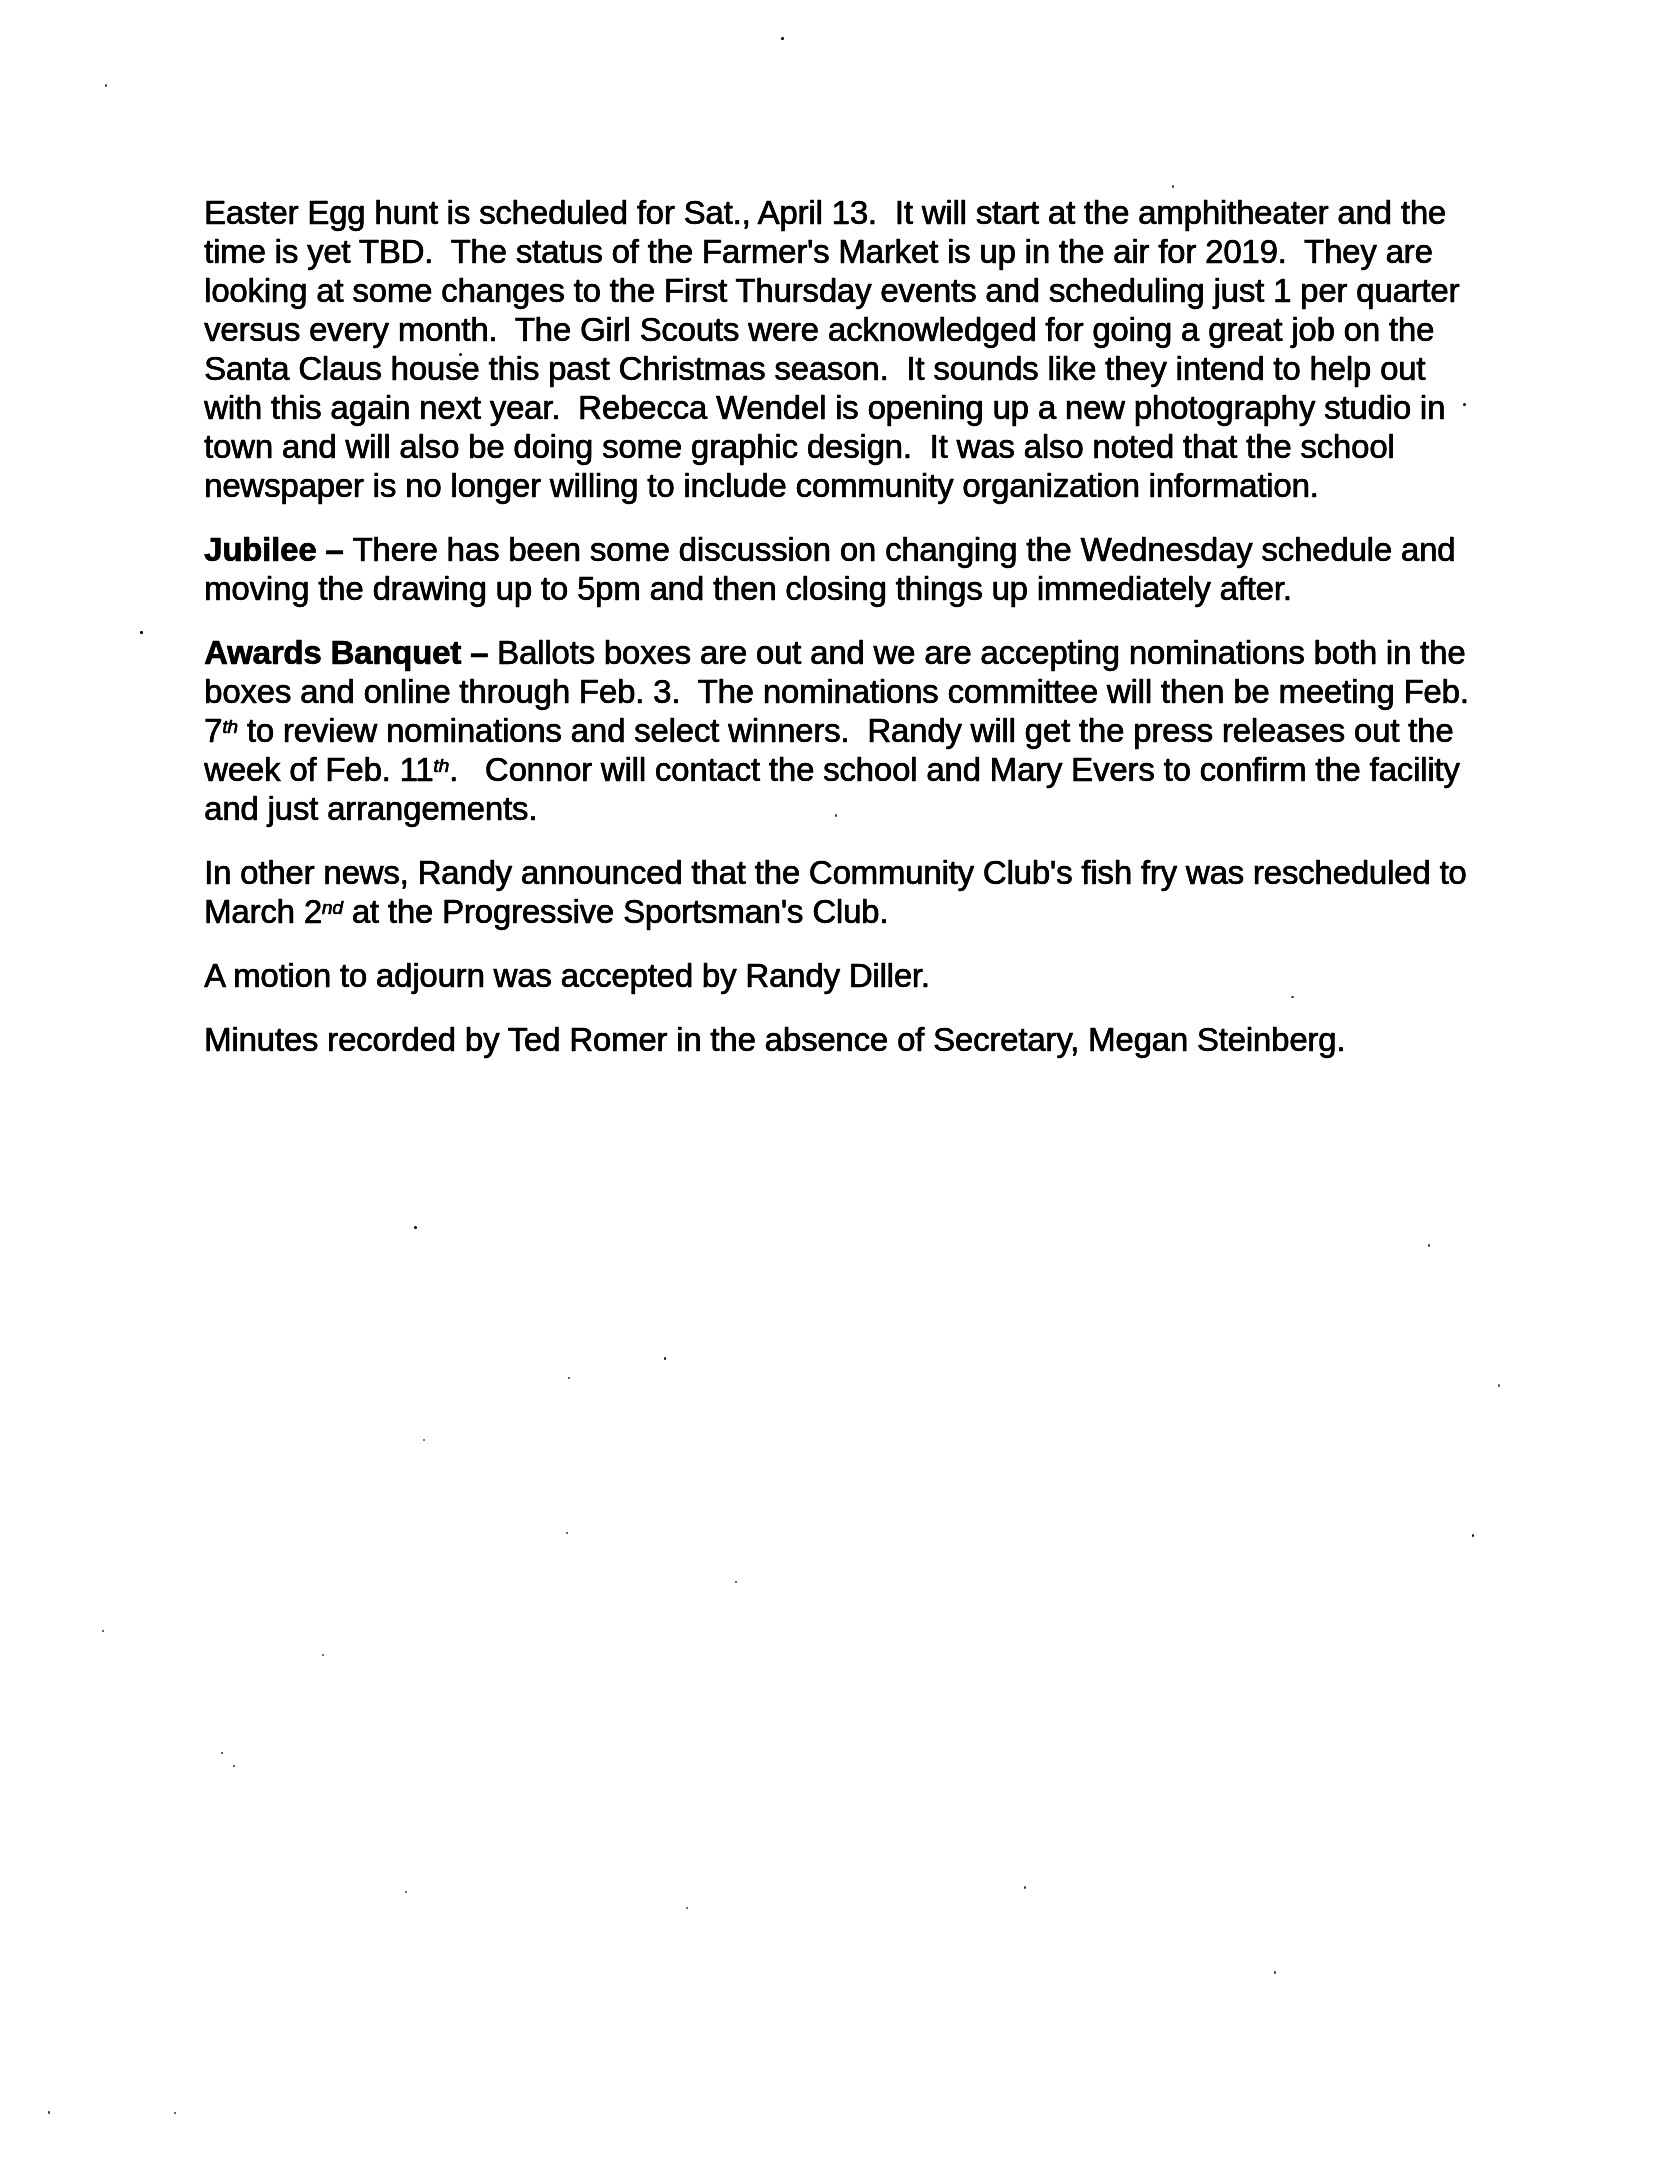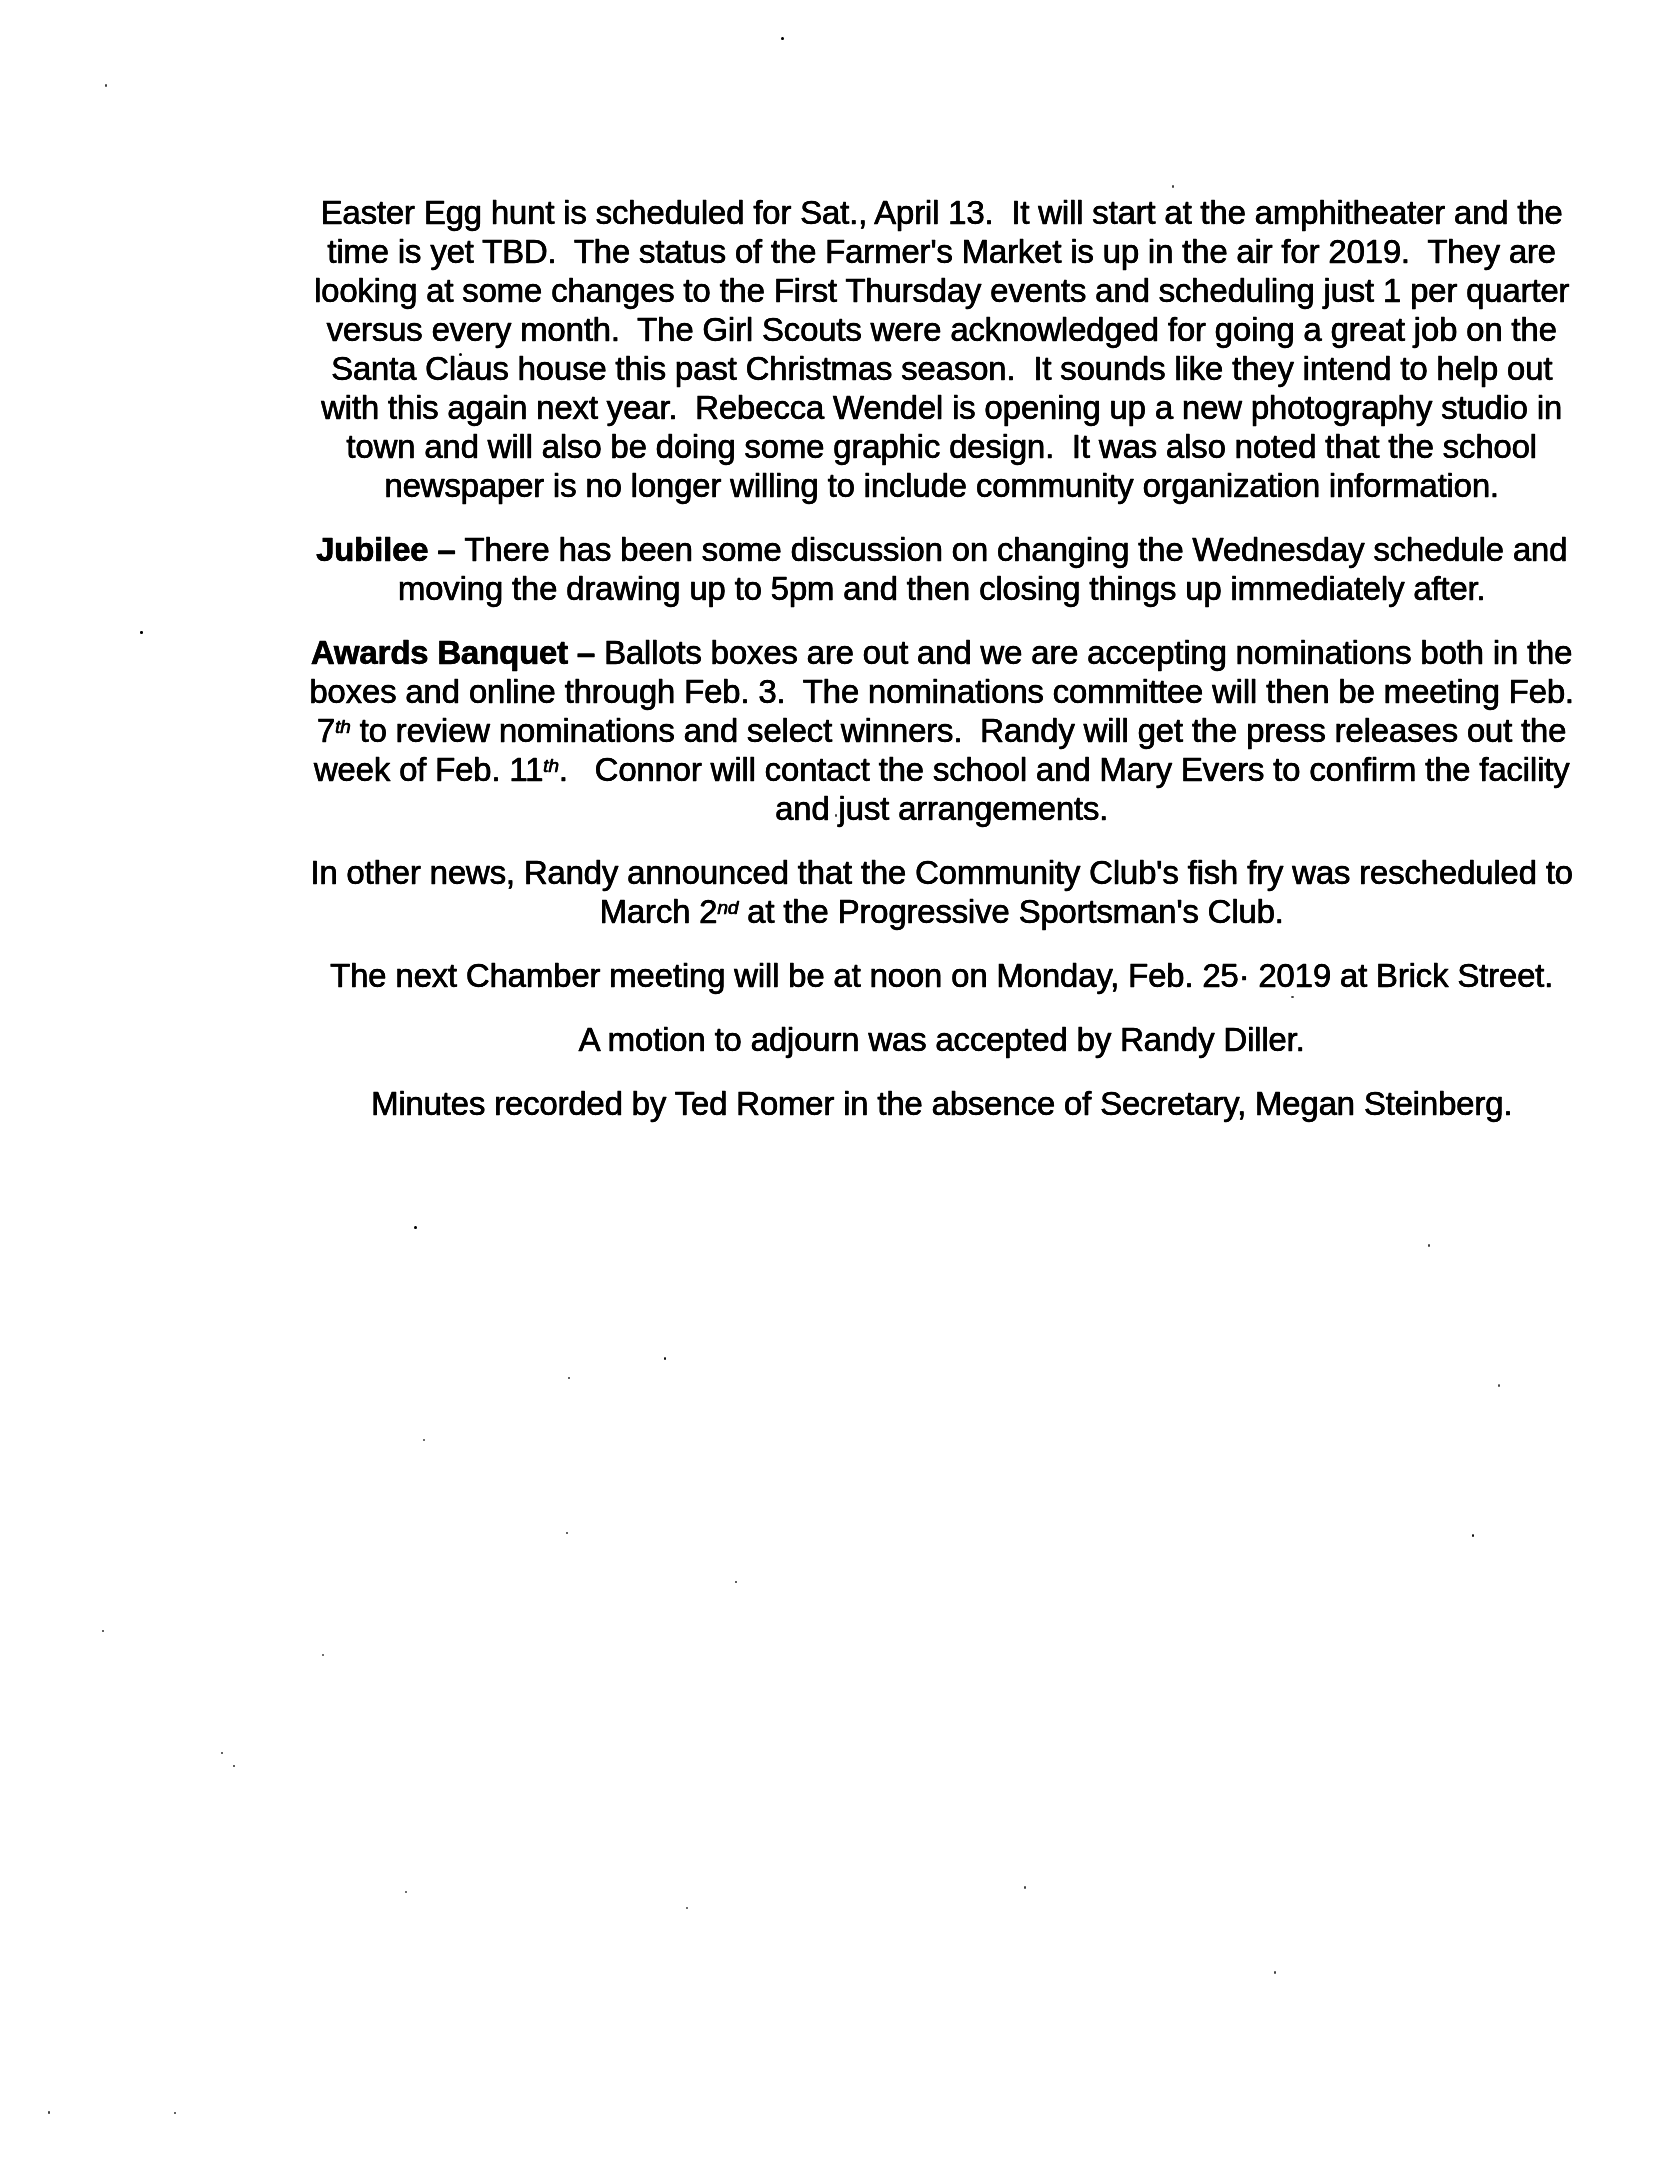--- a/index.html
+++ b/index.html
@@ -14,21 +14,20 @@
   }
   .content {
     position: absolute;
     left: 204px;
     top: 193px;
     width: 1475px;
     font-size: 33px;
     line-height: 39px;
     letter-spacing: -0.2px;
     text-shadow: 0.5px 0 0 #000, 0 0.3px 0 #000;
-    text-align: center;
     -webkit-text-stroke: 0.3px #000;
   }
   .para {
     margin: 0 0 25px 0;
     white-space: pre;
   }
   .heading {
     font-weight: bold;
     text-decoration-thickness: 4px;
     text-underline-offset: 5px;
@@ -64,21 +63,20 @@
 newspaper is no longer willing to include community organization information.</span></p>
       <p class="para"><span class="heading">Jubilee&nbsp;</span><span class="dash">– </span><span class="run">There has been some discussion on changing the Wednesday schedule and
 moving the drawing up to 5pm and then closing things up immediately after.</span></p>
       <p class="para"><span class="heading">Awards Banquet&nbsp;</span><span class="dash">– </span><span class="run">Ballots boxes are out and we are accepting nominations both in the
 boxes and online through Feb. 3.  The nominations committee will then be meeting Feb.
 7</span><sup class="sup">th</sup><span class="run"> to review nominations and select winners.  Randy will get the press releases out the
 week of Feb. 11</span><sup class="sup">th</sup><span class="run">.   Connor will contact the school and Mary Evers to confirm the facility
 and just arrangements.</span></p>
       <p class="para"><span class="run">In other news, Randy announced that the Community Club's fish fry was rescheduled to
 March 2</span><sup class="sup">nd</sup><span class="run"> at the Progressive Sportsman's Club.</span></p>
-      <p class="para"><span class="run">The next Chamber meeting will be at noon on Monday, Feb. 25· 2019 at Brick Street.</span></p>
       <p class="para"><span class="run">A motion to adjourn was accepted by Randy Diller.</span></p>
       <p class="para"><span class="run">Minutes recorded by Ted Romer in the absence of Secretary, Megan Steinberg.</span></p>
     </section>
 
   <div class="speck faint" style="left:105px;top:84px;width:2px;height:2.5px"></div>
   <div class="speck" style="left:781px;top:37px;width:2.5px;height:3px"></div>
   <div class="speck faint" style="left:1172px;top:185px;width:2px;height:2.5px"></div>
   <div class="speck" style="left:459px;top:353px;width:3px;height:3px"></div>
   <div class="speck" style="left:1463px;top:403px;width:3px;height:3px"></div>
   <div class="speck" style="left:140px;top:631px;width:2.5px;height:2.5px"></div>

